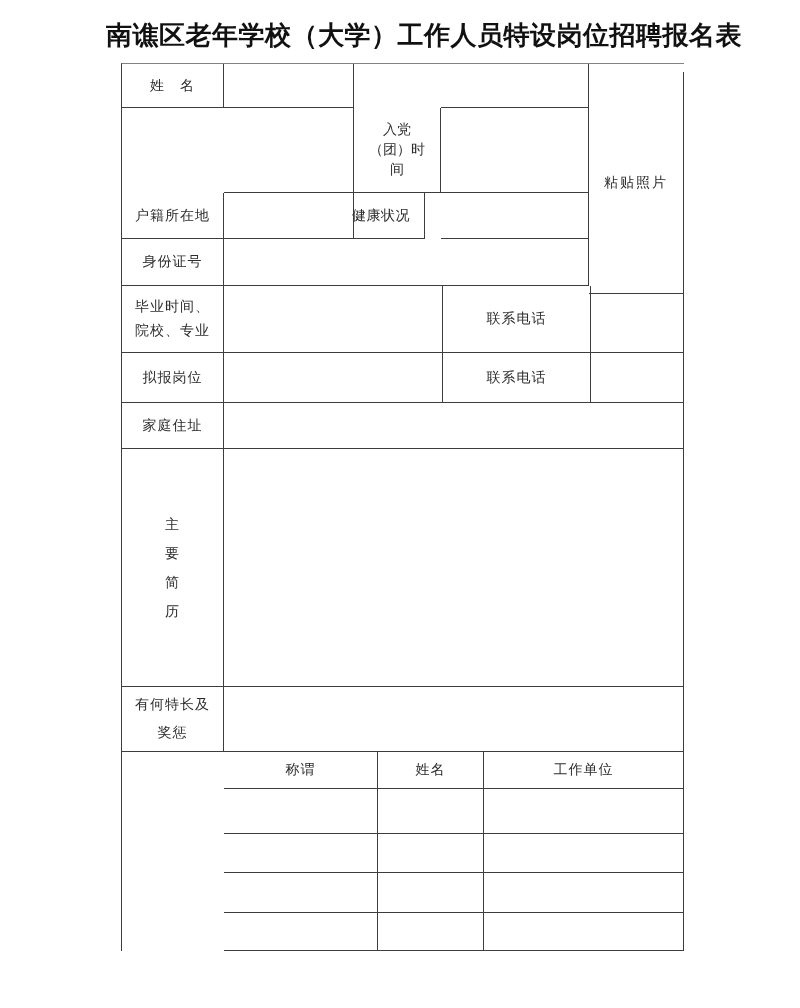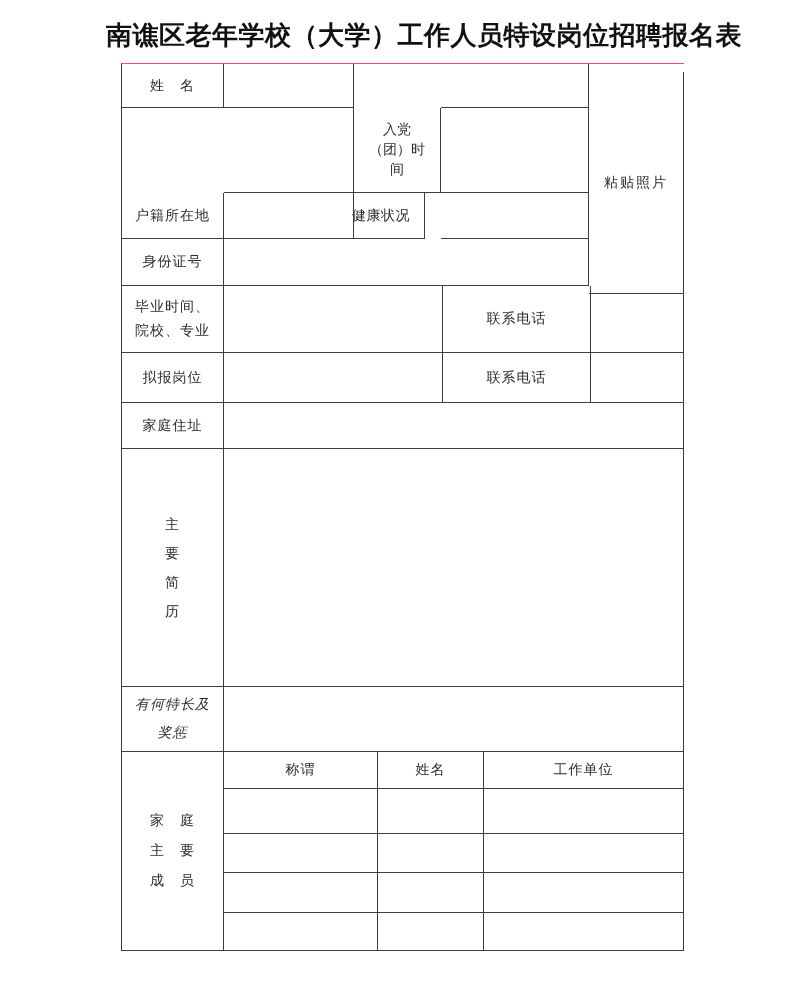--- a/index.html
+++ b/index.html
@@ -21,21 +21,21 @@
   .c{
     position:absolute;box-sizing:border-box;
     border-right:1px solid #3d3d3d;border-bottom:1px solid #3d3d3d;
     display:flex;flex-direction:column;align-items:center;justify-content:center;
     font-size:14px;letter-spacing:1px;color:#2d2d2d;text-align:center;
     line-height:24px;white-space:nowrap;
   }
   .c .ln{display:block;}
   .lh20 .ln{line-height:20px;}
   .lh24 .ln{line-height:24px;text-align:right;}
-  .lh28 .ln{line-height:28px;font-style:italic;}
+  .lh28 .ln{line-height:28px;}
   .lh29 .ln{line-height:29px;}
   .lh30 .ln{line-height:30px;}
 </style>
 </head>
 <body>
 
 <div class="page">
 
   <div class="title">南谯区老年学校（大学）工作人员特设岗位招聘报名表</div>
 
@@ -85,25 +85,20 @@
       <span class="ln">历</span>
     </div>
     <div class="c" style="left:102px;top:385px;width:460px;height:238px;"></div>
 
     <div class="c lh28" style="left:0;top:623px;width:102px;height:65px;">
       <span class="ln">有何特长及</span>
       <span class="ln">奖惩</span>
     </div>
     <div class="c" style="left:102px;top:623px;width:460px;height:65px;"></div>
 
-    <div class="c lh30" style="left:0;top:688px;width:102px;height:199px;">
-      <span class="ln">家　庭</span>
-      <span class="ln">主　要</span>
-      <span class="ln">成　员</span>
-    </div>
 
     <div class="c" style="left:102px;top:688px;width:154px;height:37px;">称谓</div>
     <div class="c" style="left:362px;top:688px;width:200px;height:37px;">工作单位</div>
     <div class="c" style="left:256px;top:688px;width:106px;height:37px;">姓名</div>
 
     <div class="c" style="left:102px;top:725px;width:154px;height:45px;"></div>
     <div class="c" style="left:256px;top:725px;width:106px;height:45px;"></div>
     <div class="c" style="left:362px;top:725px;width:200px;height:45px;"></div>
 
     <div class="c" style="left:102px;top:770px;width:154px;height:39px;"></div>

